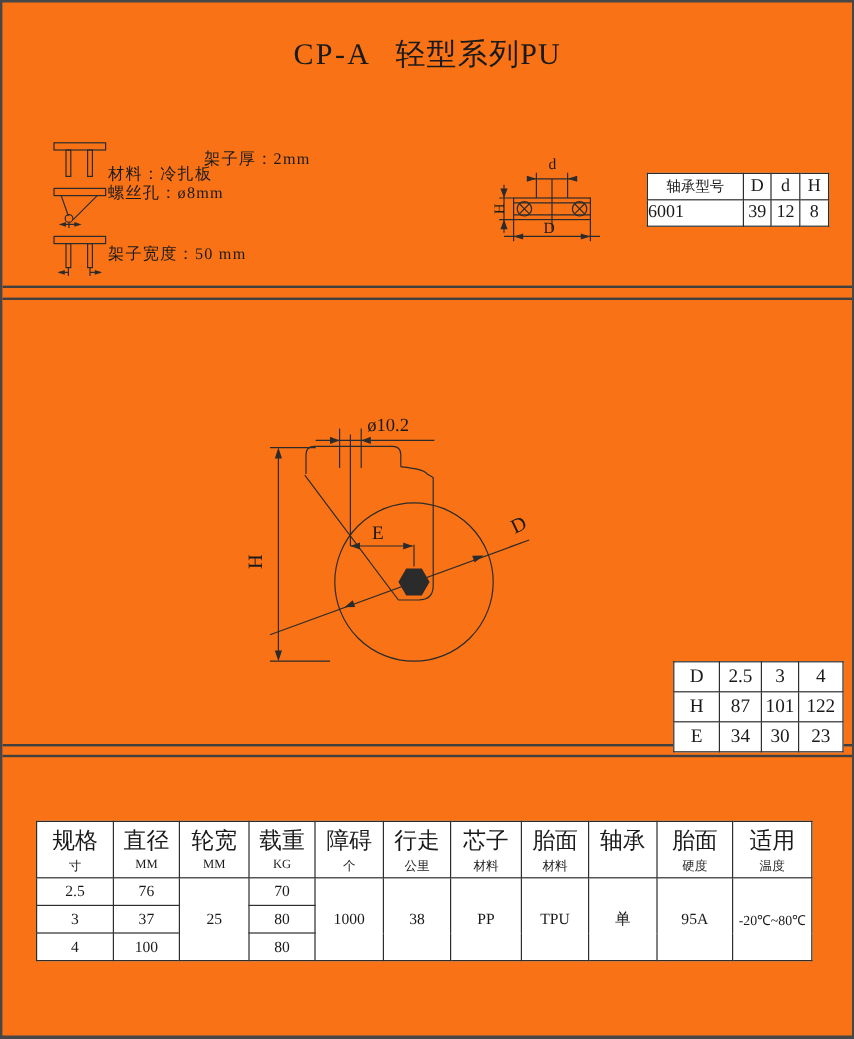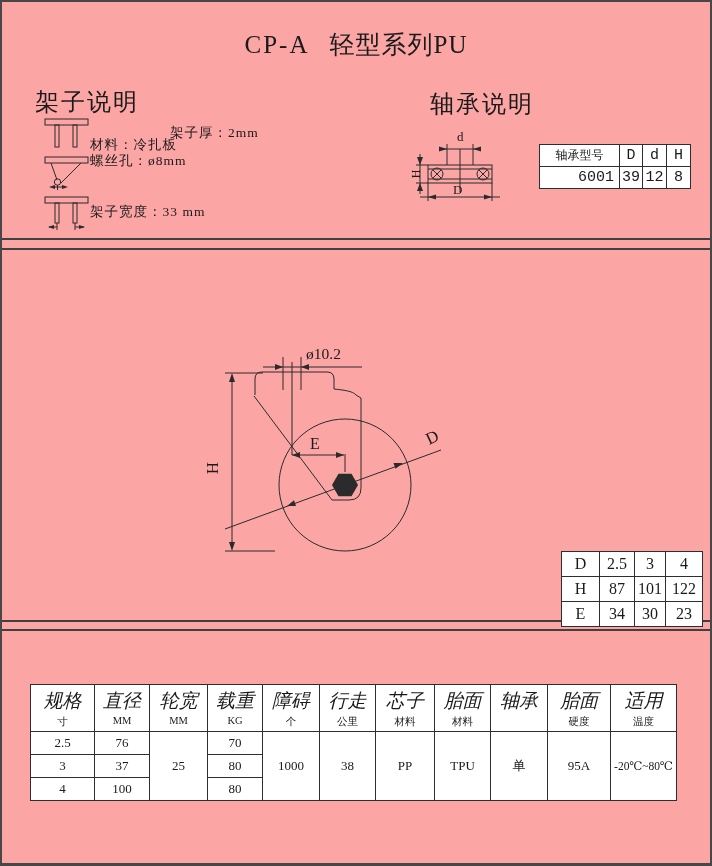--- a/index.html
+++ b/index.html
@@ -1,56 +1,55 @@
 <!DOCTYPE html>
 <html><head>
 <meta charset="utf-8">
 <style>
   html,body{margin:0;padding:0;background:#fff;}
-  .page{position:relative;width:712px;height:866px;background:#fca5a5;box-sizing:border-box;
+  .page{position:relative;width:712px;height:866px;background:#f97316;box-sizing:border-box;
         border:2px solid #474747;border-bottom-width:3px;
         font-family:"Liberation Serif","DejaVu Serif",serif;color:#1a1a1a;overflow:hidden;}
   .divider{position:absolute;left:0;right:0;height:0;border-top:2px solid #404040;}
   .doc-title{position:absolute;top:26px;left:0;width:100%;text-align:center;font-size:25px;letter-spacing:1px;}
   .doc-title .model{margin-right:20px;letter-spacing:2px;}
   .sec-heading{position:absolute;font-size:24px;letter-spacing:2px;}
   .note-text{position:absolute;font-size:13.5px;letter-spacing:1px;white-space:nowrap;}
   svg{position:absolute;stroke:#2b2b2b;fill:none;stroke-width:1;}
   svg text{stroke:none;fill:#1a1a1a;font-family:"Liberation Serif","DejaVu Serif",serif;}
   svg polygon{stroke:none;fill:#2b2b2b;}
   table{border-collapse:collapse;background:#fff;}
   td,th{border:1.5px solid #2e2e2e;text-align:center;font-weight:normal;padding:0;}
   .bearing-table{position:absolute;left:537px;top:142px;table-layout:fixed;}
-  .bearing-table td{height:21px;font-size:15px;font-family:Liberation Mono, monospace;}
+  .bearing-table td{height:21px;font-size:15px;}
   .bearing-table .model-h{font-size:12px;}
-  .bearing-table .model-v{text-align:right;padding-right:5px;}
+  .bearing-table .model-v{text-align:left;padding-right:5px;}
   .dims-table{position:absolute;left:559px;top:549px;table-layout:fixed;}
   .dims-table td{height:24px;font-size:16px;}
   .report-table{position:absolute;left:28px;top:682px;table-layout:fixed;width:646px;}
   .report-table th{height:46px;vertical-align:top;}
-  .report-table .h-main{font-size:19px;margin-top:3px;white-space:nowrap;font-style:italic;}
+  .report-table .h-main{font-size:19px;margin-top:3px;white-space:nowrap;}
   .report-table .h-sub{font-size:10.5px;margin-top:1px;min-height:12px;}
   .report-table td{height:22px;font-size:13px;}
-  .report-table .temp-cell{font-size:11.5px;}
+  .report-table .temp-cell{font-size:11.5px;font-family:Liberation Serif, serif;}
 </style>
 </head>
 <body>
 
 <div class="page">
 
   <div class="divider" style="top:236px"></div>
   <div class="divider" style="top:246px"></div>
   <div class="divider" style="top:618px"></div>
   <div class="divider" style="top:627px"></div>
 
   <div class="doc-title">
     <span class="model">CP-A</span><span>轻型系列PU</span>
   </div>
 
-  <div class="sec-heading" style="left:33px;top:84px">架子说明</div>
 
   <svg style="left:40px;top:114px" width="50" height="38" viewBox="0 0 50 38">
     <rect x="3" y="3" width="43" height="6"></rect>
     <rect x="13" y="9" width="4" height="22"></rect>
     <rect x="31" y="9" width="4" height="22"></rect>
   </svg>
   <span class="note-text" style="left:88px;top:134px">材料：冷扎板</span>
   <span class="note-text" style="left:168px;top:122px">架子厚：2mm</span>
 
   <svg style="left:40px;top:152px" width="50" height="40" viewBox="0 0 50 40">
@@ -64,23 +63,22 @@
   <span class="note-text" style="left:88px;top:150px">螺丝孔：ø8mm</span>
 
   <svg style="left:40px;top:192px" width="50" height="42" viewBox="0 0 50 42">
     <rect x="3" y="3" width="43" height="6"></rect>
     <rect x="13" y="9" width="4" height="20"></rect>
     <rect x="31" y="9" width="4" height="20"></rect>
     <path d="M15,29 V36 M33,29 V36 M7,33 H15 M33,33 H42"></path>
     <polygon points="6,33 12,31 12,35"></polygon>
     <polygon points="43,33 37,31 37,35"></polygon>
   </svg>
-  <span class="note-text" style="left:88px;top:201px">架子宽度：33 mm</span>
-
-  <div class="sec-heading" style="left:428px;top:86px">轴承说明</div>
+  <span class="note-text" style="left:88px;top:201px">架子宽度：50 mm</span>
+
 
   <svg style="left:408px;top:120px" width="115" height="85" viewBox="0 0 115 85">
     <rect x="18" y="43" width="64" height="18"></rect>
     <path d="M18,47 H82 M18,57 H82"></path>
     <circle cx="27" cy="52" r="6"></circle>
     <path d="M22.8,47.8 L31.2,56.2 M22.8,56.2 L31.2,47.8"></path>
     <circle cx="73" cy="52" r="6"></circle>
     <path d="M68.8,47.8 L77.2,56.2 M68.8,56.2 L77.2,47.8"></path>
 
     <path d="M37,22 V43 M63,22 V43 M30,27 H70 M50,27 V70"></path>

